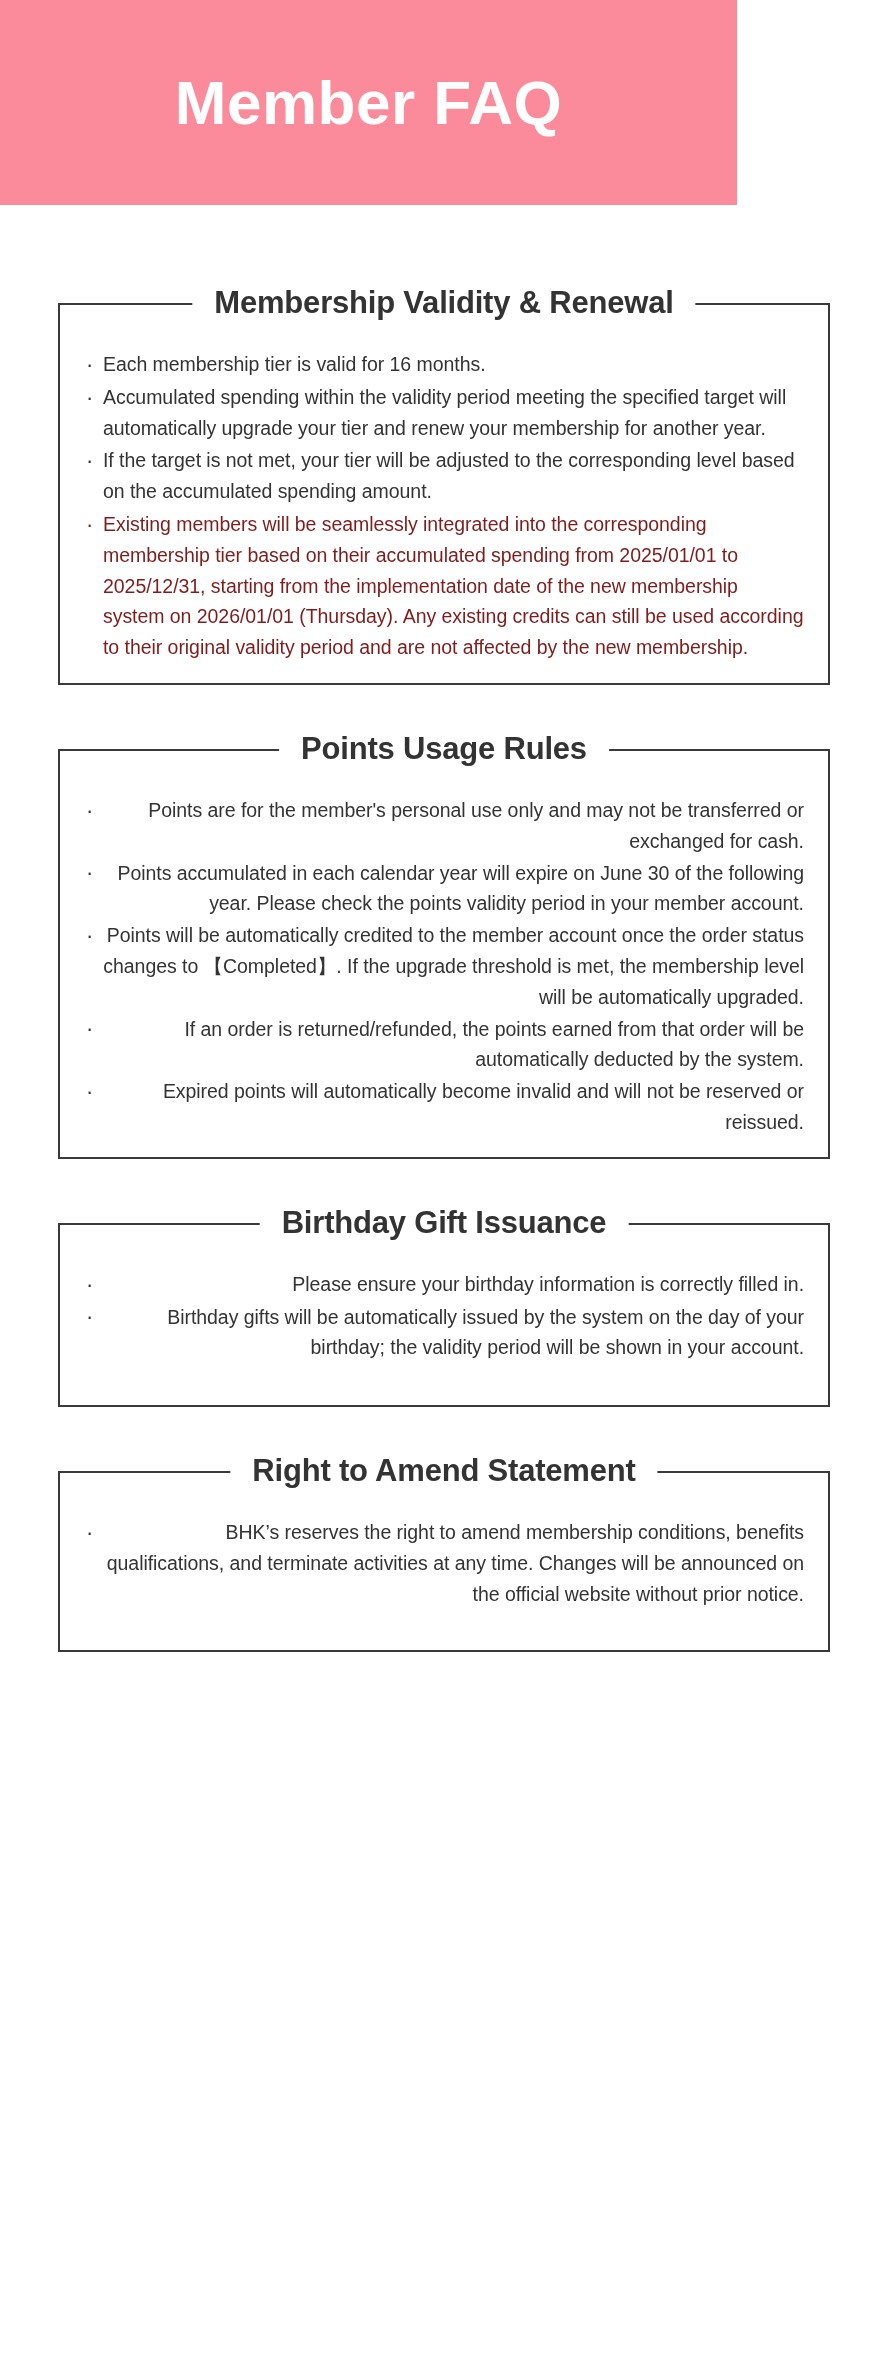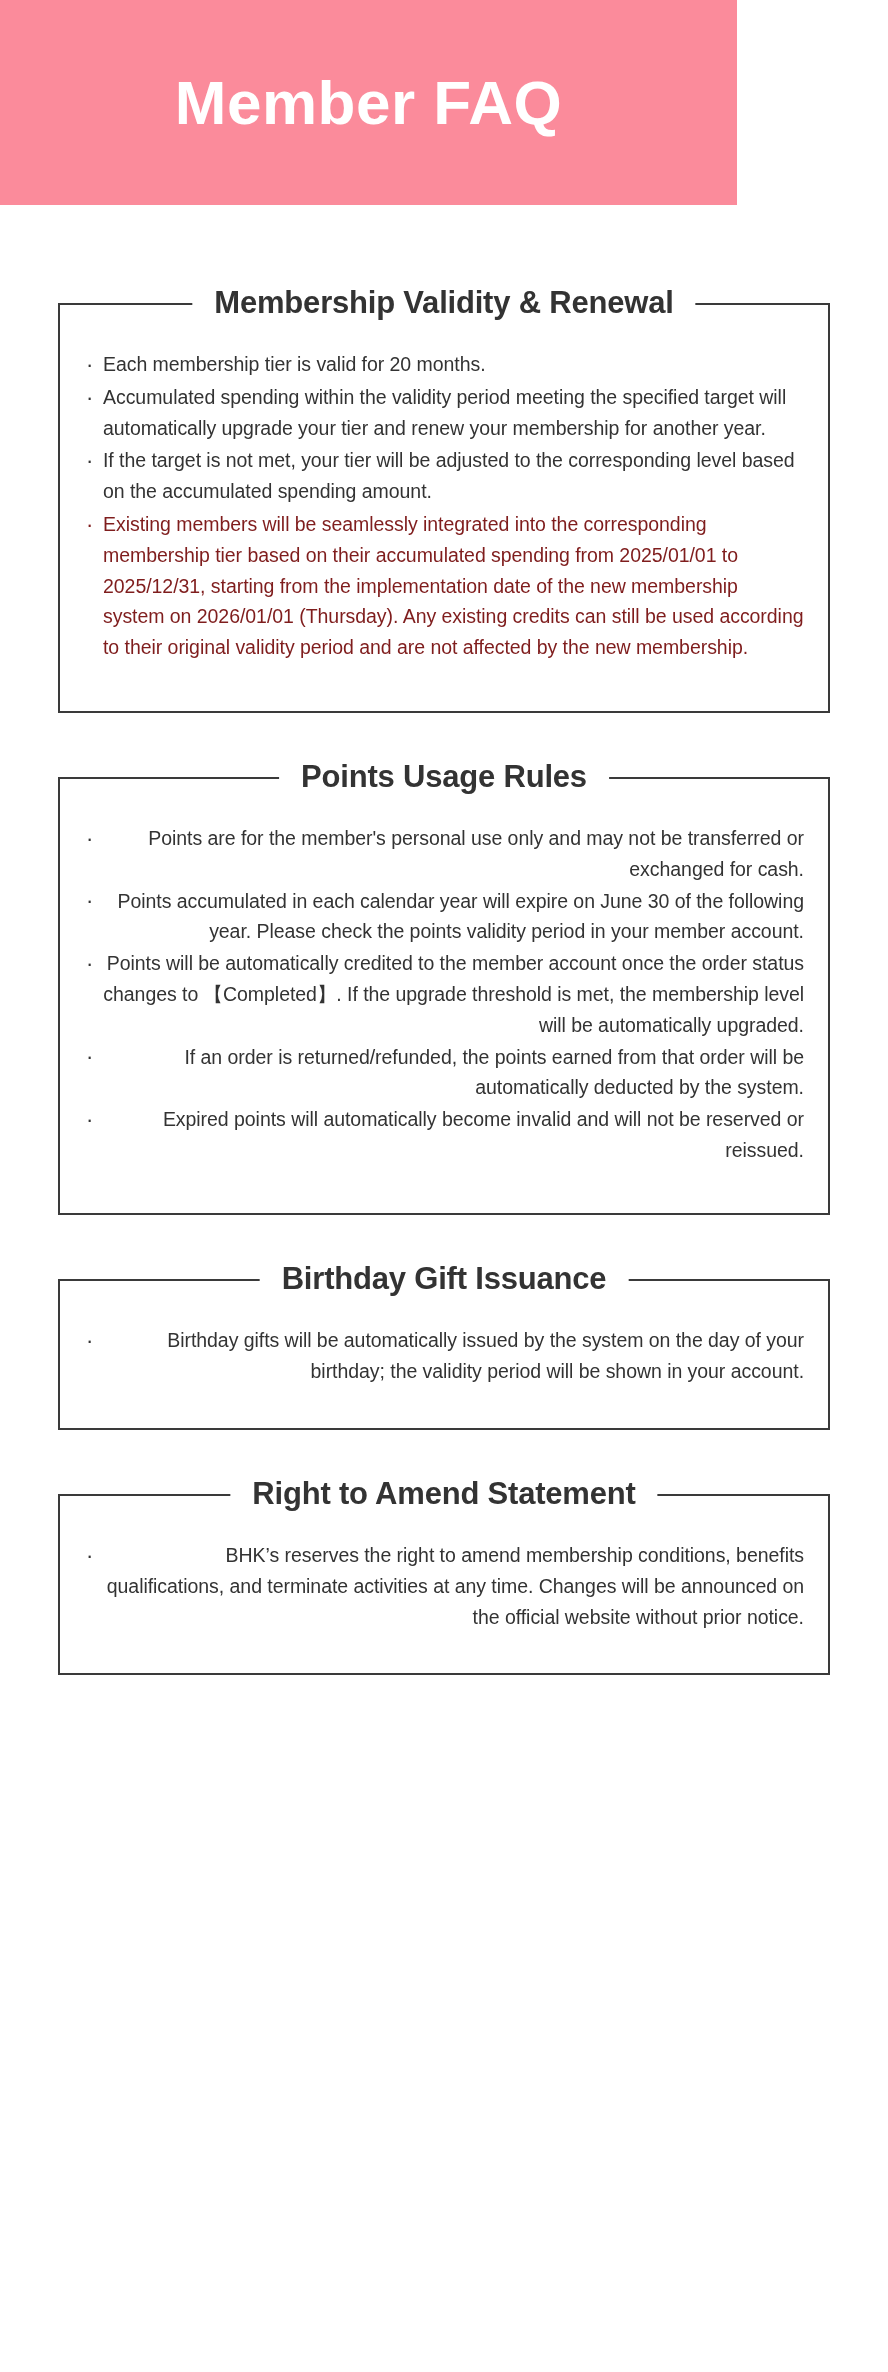--- a/index.html
+++ b/index.html
@@ -38,21 +38,21 @@
   
   .sections {
     padding: 0 0 60px 0;
   }
 
   .faq-section {
     position: relative;
     margin: 0 58px 0 58px;
     border: 2px solid #3a3a3a;
     box-sizing: border-box;
-    padding: 34px 24px 46px 24px;
+    padding: 34px 24px 18px 24px;
   }
 
   .section-gap-1 { margin-top: 98px; }
   .section-gap   { margin-top: 64px; text-align: right; }
 
   
   .section-title {
     position: absolute;
     top: -23px;
     left: 50%;
@@ -104,41 +104,42 @@
 
 <div class="banner">
   <h1 class="banner-title">Member FAQ</h1>
 </div>
 
 <div class="sections">
 
   <section class="faq-section section-1 section-gap-1">
     <div class="section-title">Membership Validity &amp; Renewal</div>
     <ul class="bullet-list">
-      <li>Each membership tier is valid for 20 months.</li>
+      <li>Each membership tier is valid for 16 months.</li>
       <li>Accumulated spending within the validity period meeting the specified target will automatically upgrade your tier and renew your membership for another year.</li>
       <li>If the target is not met, your tier will be adjusted to the corresponding level based on the accumulated spending amount.</li>
       <li class="highlight">Existing members will be seamlessly integrated into the corresponding membership tier based on their accumulated spending from 2025/01/01 to 2025/12/31, starting from the implementation date of the new membership system on 2026/01/01 (Thursday). Any existing credits can still be used according to their original validity period and are not affected by the new membership.</li>
     </ul>
   </section>
 
   <section class="faq-section section-2 section-gap">
     <div class="section-title">Points Usage Rules</div>
     <ul class="bullet-list">
       <li>Points are for the member's personal use only and may not be transferred or exchanged for cash.</li>
       <li>Points accumulated in each calendar year will expire on June 30 of the following year. Please check the points validity period in your member account.</li>
       <li>Points will be automatically credited to the member account once the order status changes to 【Completed】. If the upgrade threshold is met, the membership level will be automatically upgraded.</li>
       <li>If an order is returned/refunded, the points earned from that order will be automatically deducted by the system.</li>
       <li>Expired points will automatically become invalid and will not be reserved or reissued.</li>
     </ul>
   </section>
 
   <section class="faq-section section-3 section-gap">
     <div class="section-title">Birthday Gift Issuance</div>
     <ul class="bullet-list">
+      <li>Please ensure your birthday information is correctly filled in.</li>
       <li>Birthday gifts will be automatically issued by the system on the day of your birthday; the validity period will be shown in your account.</li>
     </ul>
   </section>
 
   <section class="faq-section section-4 section-gap">
     <div class="section-title">Right to Amend Statement</div>
     <ul class="bullet-list">
       <li>BHK’s reserves the right to amend membership conditions, benefits qualifications, and terminate activities at any time. Changes will be announced on the official website without prior notice.</li>
     </ul>
   </section>

